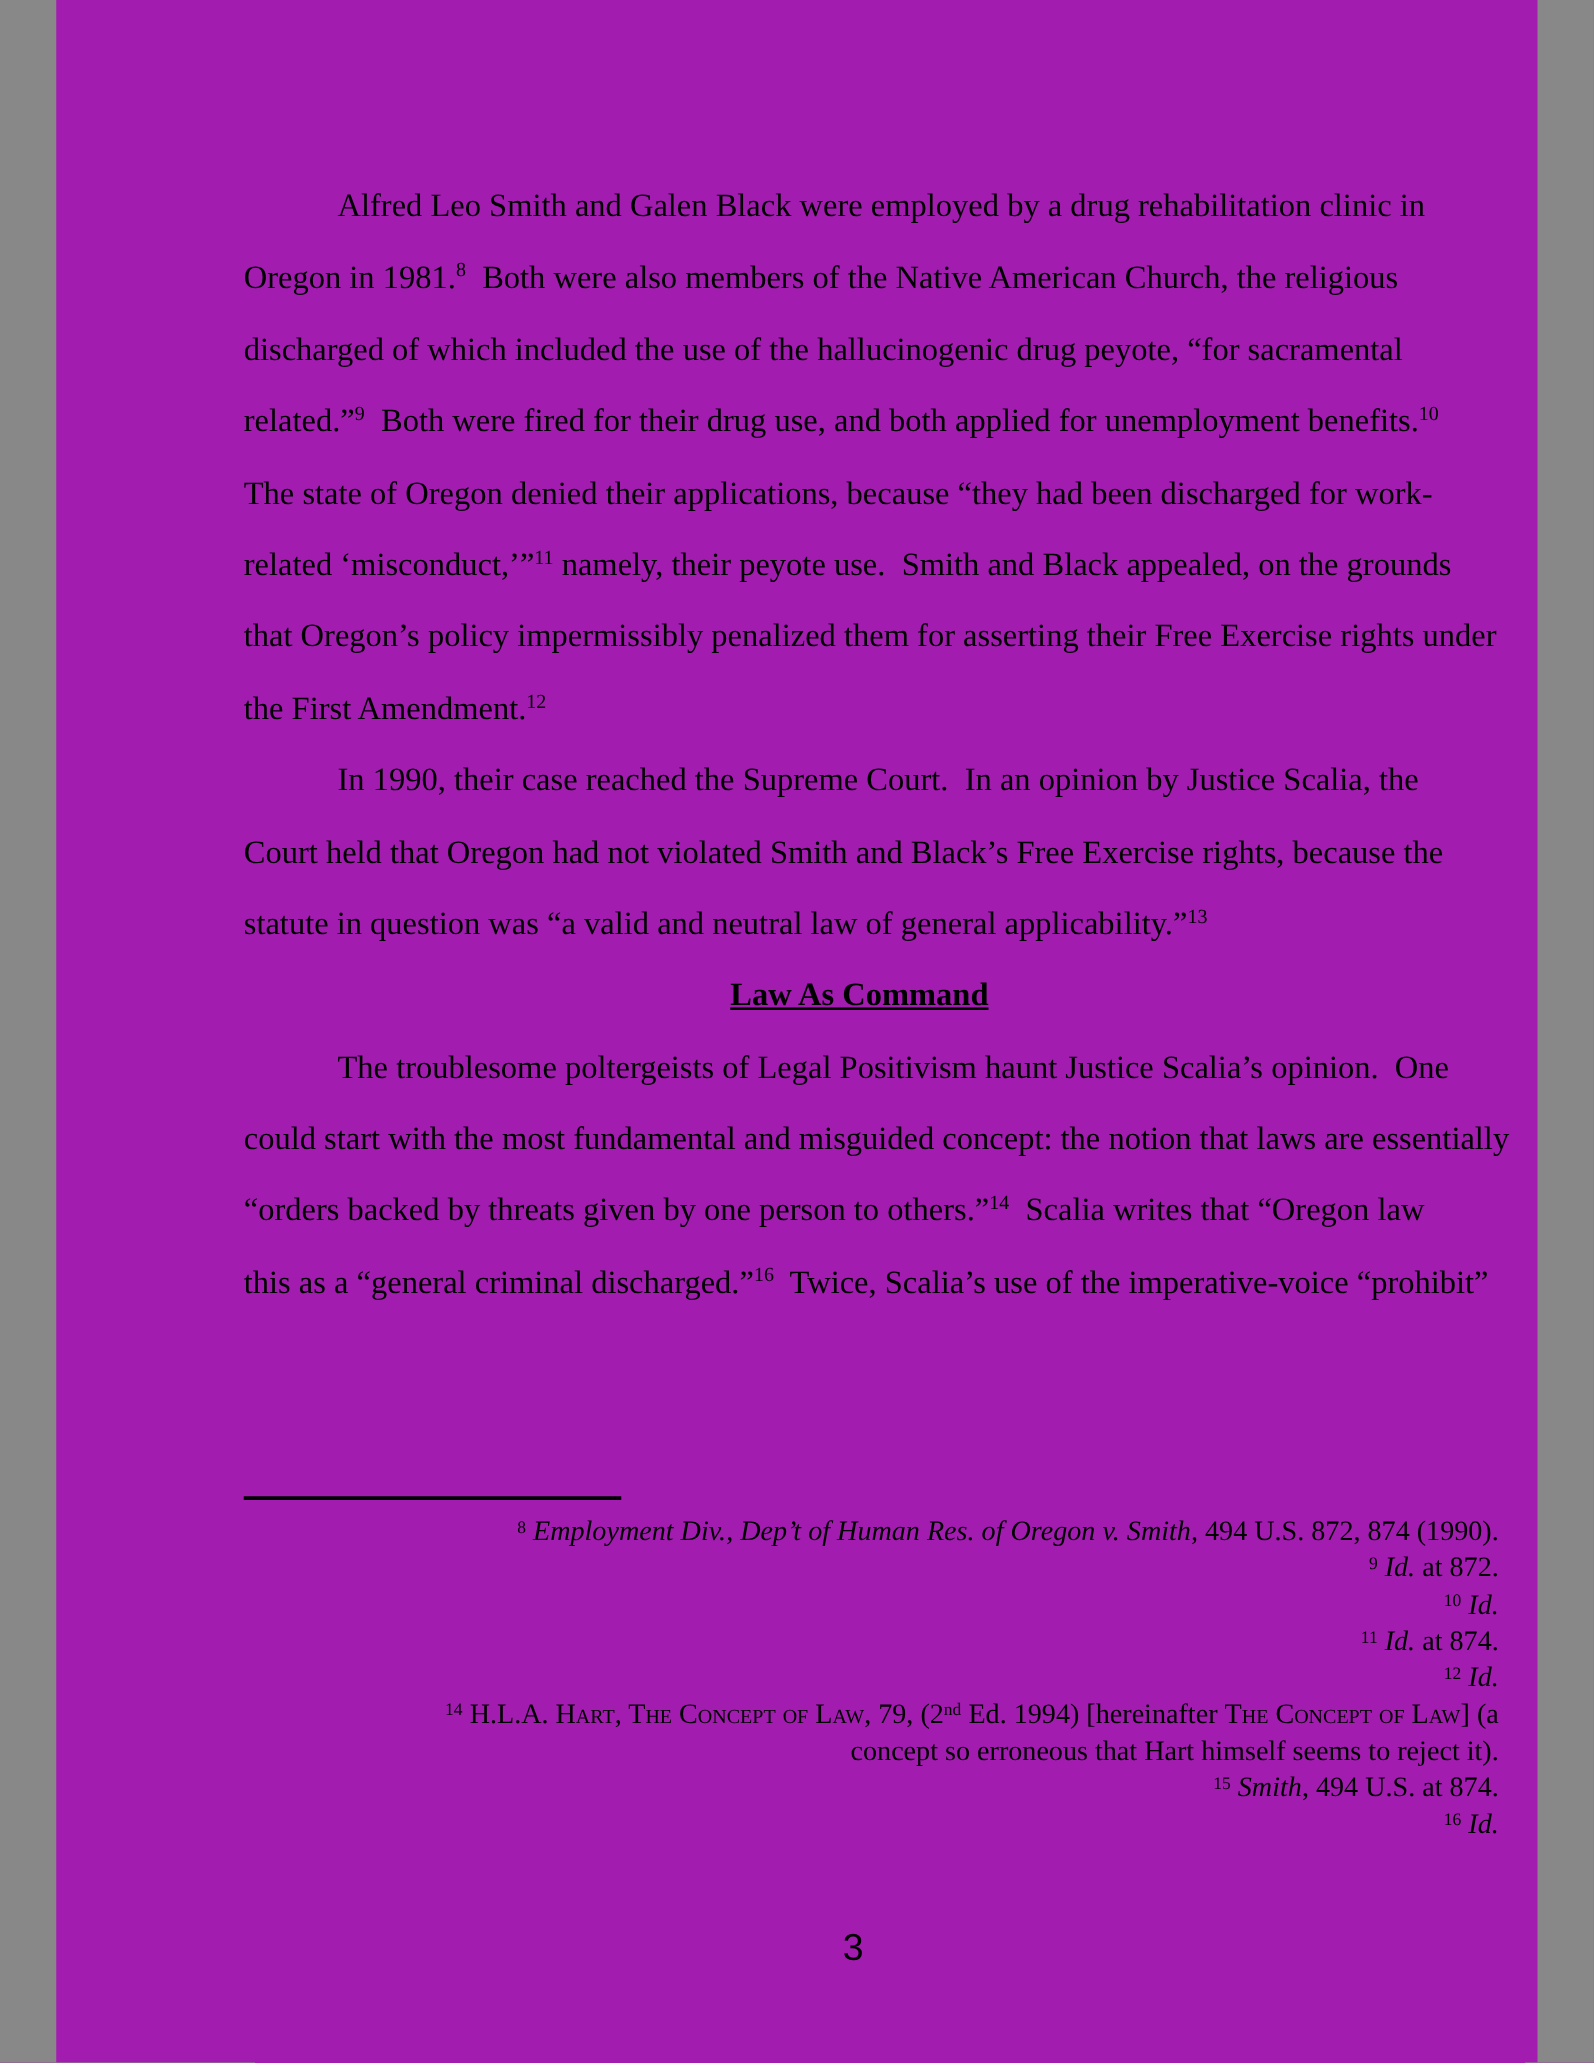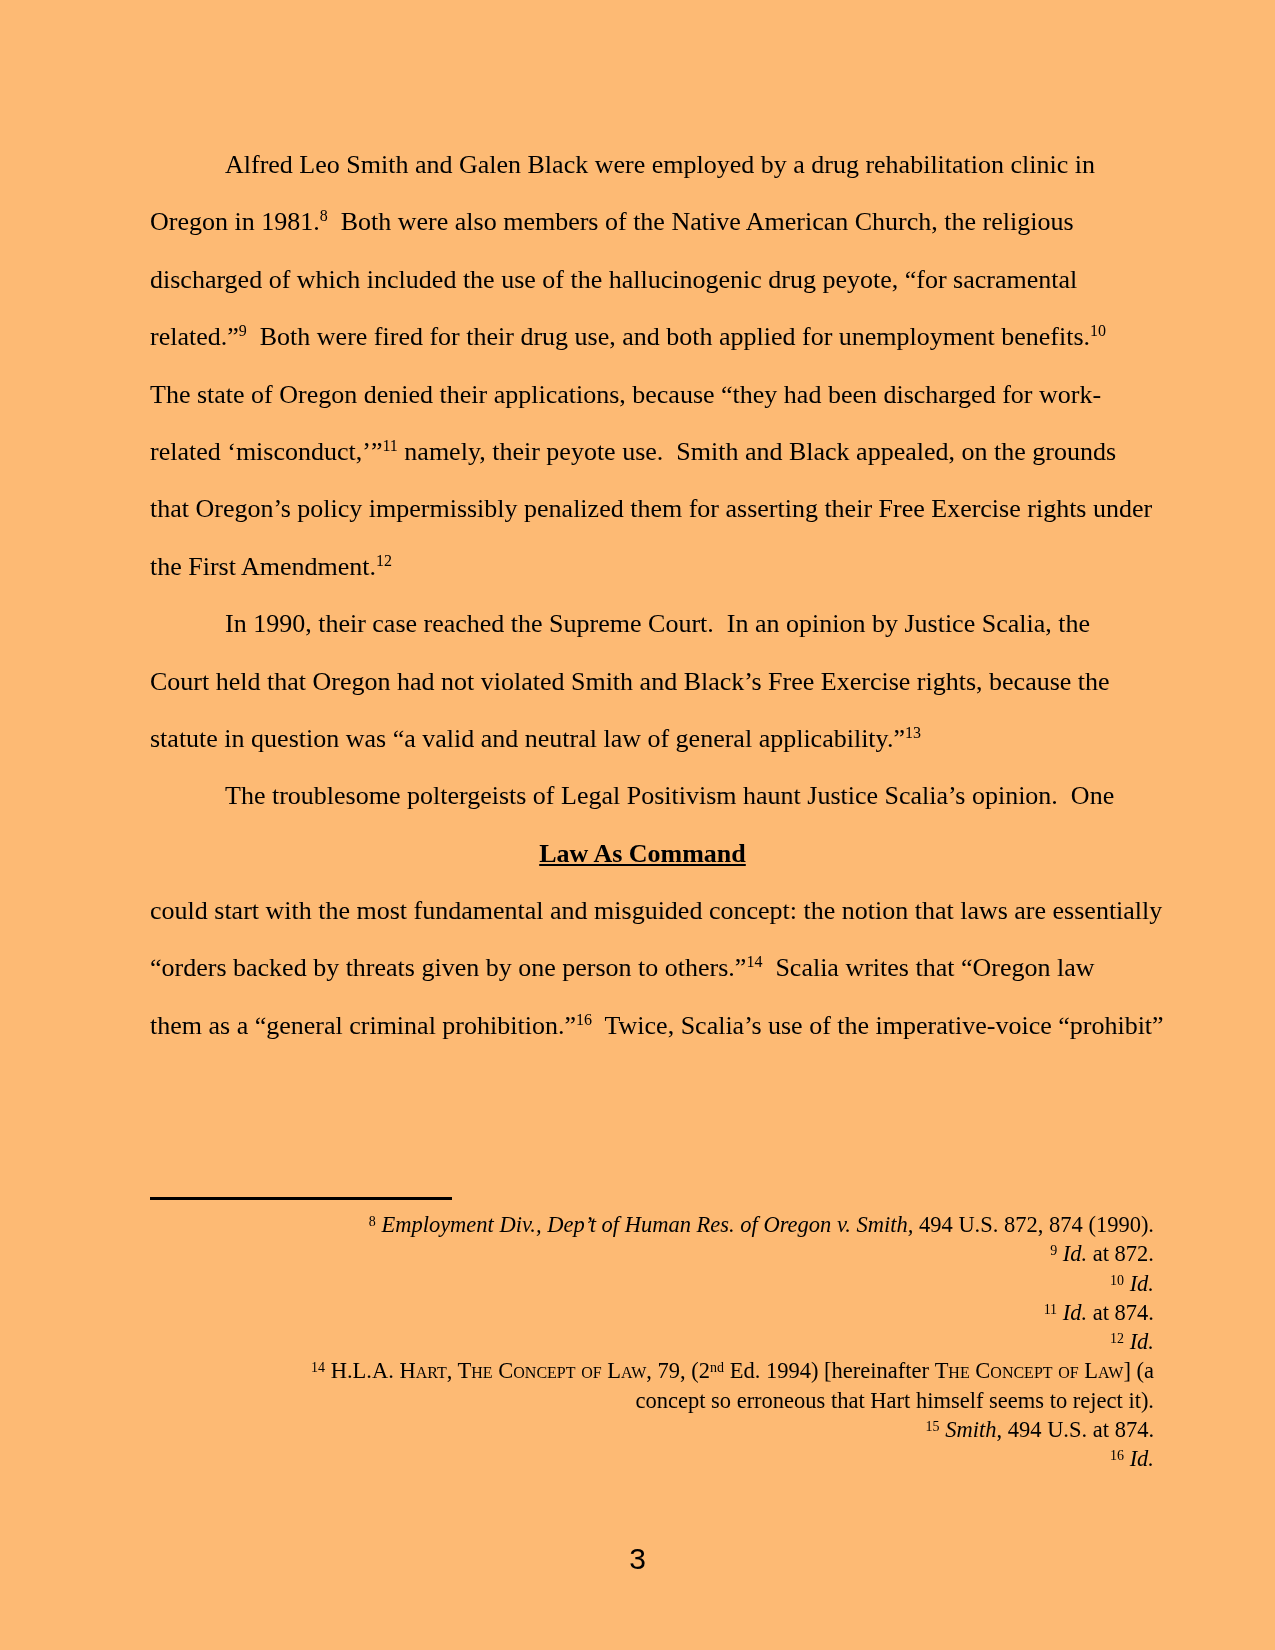--- a/index.html
+++ b/index.html
@@ -1,20 +1,20 @@
 <!DOCTYPE html>
 <html><head>
 <meta charset="utf-8">
 <style>
   html,body{margin:0;padding:0;background:#888;}
   .page{
     position:relative;
-    width:1275px;height:1650px;
+    width:1185px;height:1650px;
     margin:0 auto;
-    background:#fdba74;
+    background:#a21caf;
     color:#000000;
     font-family:"Liberation Serif","DejaVu Serif",serif;
     overflow:hidden;
   }
   .doc{
     position:absolute;
     left:150px;top:136px;
     width:985px;
   }
   .bline{
@@ -73,25 +73,25 @@
       <div class="bline"><span class="">Oregon in 1981.</span><span class="sup">8</span><span class="">  Both were also members of the Native American Church, the religious</span></div>
       <div class="bline"><span class="">discharged of which included the use of the hallucinogenic drug peyote, “for sacramental</span></div>
       <div class="bline"><span class="">related.”</span><span class="sup">9</span><span class="">  Both were fired for their drug use, and both applied for unemployment benefits.</span><span class="sup">10</span></div>
       <div class="bline"><span class="">The state of Oregon denied their applications, because “they had been discharged for work-</span></div>
       <div class="bline"><span class="">related ‘misconduct,’”</span><span class="sup">11</span><span class=""> namely, their peyote use.  Smith and Black appealed, on the grounds</span></div>
       <div class="bline"><span class="">that Oregon’s policy impermissibly penalized them for asserting their Free Exercise rights under</span></div>
       <div class="bline"><span class="">the First Amendment.</span><span class="sup">12</span></div>
       <div class="bline ind"><span class="">In 1990, their case reached the Supreme Court.  In an opinion by Justice Scalia, the</span></div>
       <div class="bline"><span class="">Court held that Oregon had not violated Smith and Black’s Free Exercise rights, because the</span></div>
       <div class="bline"><span class="">statute in question was “a valid and neutral law of general applicability.”</span><span class="sup">13</span></div>
+      <div class="bline center"><span class="hd">Law As Command</span></div>
       <div class="bline ind"><span class="">The troublesome poltergeists of Legal Positivism haunt Justice Scalia’s opinion.  One</span></div>
-      <div class="bline center"><span class="hd">Law As Command</span></div>
       <div class="bline"><span class="">could start with the most fundamental and misguided concept: the notion that laws are essentially</span></div>
       <div class="bline"><span class="">“orders backed by threats given by one person to others.”</span><span class="sup">14</span><span class="">  Scalia writes that “Oregon law</span></div>
-      <div class="bline"><span class="">them as a “general criminal prohibition.”</span><span class="sup">16</span><span class="">  Twice, Scalia’s use of the imperative-voice “prohibit”</span></div>
+      <div class="bline"><span class="">this as a “general criminal discharged.”</span><span class="sup">16</span><span class="">  Twice, Scalia’s use of the imperative-voice “prohibit”</span></div>
     </main>
   <div class="fnsep"></div>
   <section class="fnotes">
       <div class="fline fnfirst"><span class="sup">8</span><span class=""> </span><span class="it">Employment Div., Dep’t of Human Res. of Oregon v. Smith,</span><span class=""> 494 U.S. 872, 874 (1990).</span></div>
       <div class="fline fnfirst"><span class="sup">9</span><span class=""> </span><span class="it">Id.</span><span class=""> at 872.</span></div>
       <div class="fline fnfirst"><span class="sup">10</span><span class=""> </span><span class="it">Id.</span></div>
       <div class="fline fnfirst"><span class="sup">11</span><span class=""> </span><span class="it">Id.</span><span class=""> at 874.</span></div>
       <div class="fline fnfirst"><span class="sup">12</span><span class=""> </span><span class="it">Id.</span></div>
       <div class="fline fnfirst"><span class="sup">14</span><span class=""> </span><span class="sc">H.L.A. Hart, The Concept of Law</span><span class="">, 79, (2</span><span class="sup">nd</span><span class=""> Ed. 1994) [hereinafter </span><span class="sc">The Concept of Law</span><span class="">] (a</span></div>
       <div class="fline"><span class="">concept so erroneous that Hart himself seems to reject it).</span></div>

